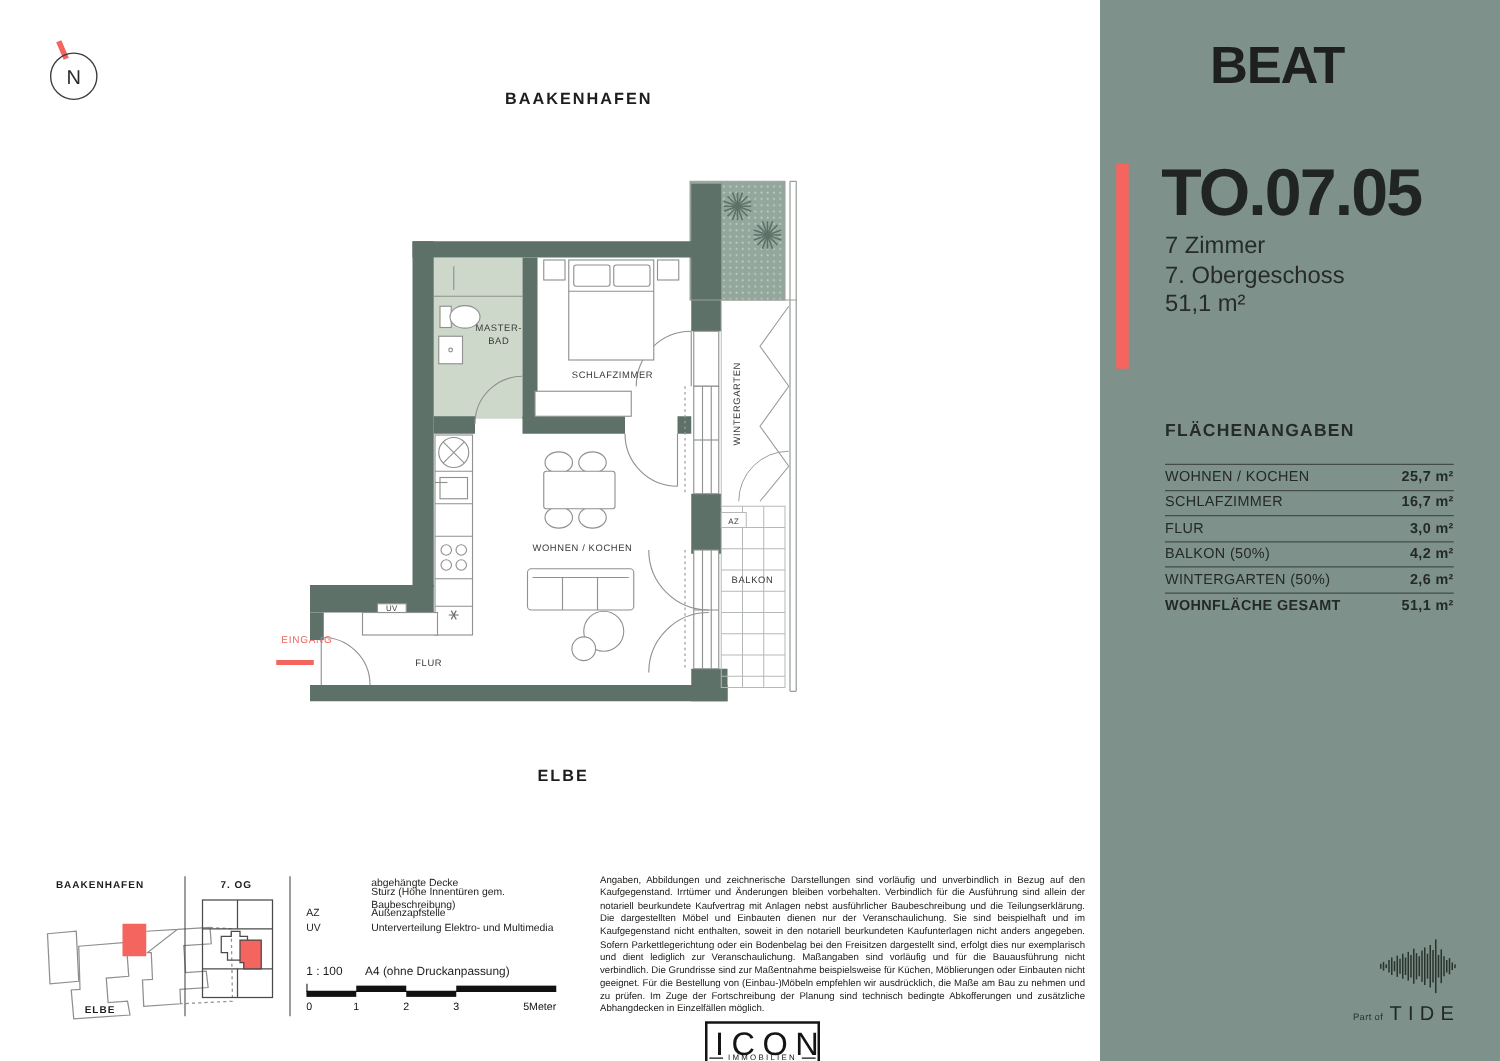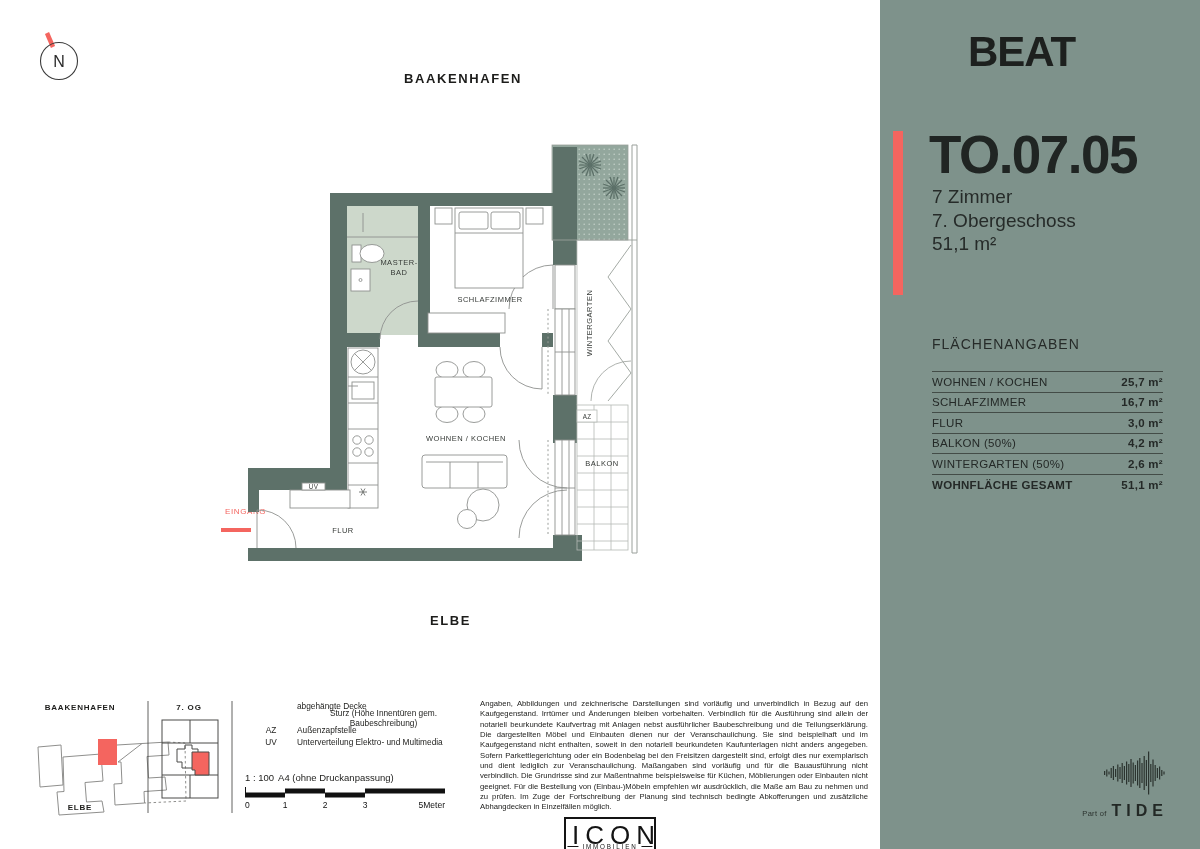--- a/index.html
+++ b/index.html
@@ -6,44 +6,44 @@
   body{width:1200px;height:849px;overflow:hidden;background:#fff;font-family:"Liberation Sans",sans-serif;}
   .page{position:relative;width:1200px;height:849px;background:#ffffff;overflow:hidden;}
   .abs{position:absolute;}
 
   
   .sidebar{position:absolute;right:0;top:0;width:320px;height:849px;background:#7E928B;color:#232826;}
   .brand{position:absolute;left:52px;top:28px;font-size:42px;font-weight:800;letter-spacing:-1px;color:#1d201e;margin-left:36px;}
   .accent-bar{position:absolute;left:13px;top:131px;width:10px;height:164px;background:#F4655F;}
   .unit-id{position:absolute;left:49px;top:124px;font-size:53px;font-weight:800;letter-spacing:-1.5px;color:#202523;}
   .unit-details{position:absolute;left:52px;top:185px;font-size:19px;line-height:23.5px;color:#262b29;}
-  .areas-title{position:absolute;left:52px;top:336px;font-size:14px;font-weight:400;letter-spacing:1px;color:#262b29;}
+  .areas-title{position:absolute;left:52px;top:336px;font-size:14px;font-weight:700;letter-spacing:1px;color:#262b29;}
   .areas-table{position:absolute;left:52px;top:371px;width:231px;border-top:1px solid #434c47;}
   .area-row{display:flex;justify-content:space-between;align-items:center;height:19.5px;border-bottom:1px solid #434c47;font-size:11.5px;font-weight:500;letter-spacing:0.3px;color:#242927;}
   .area-row .val{font-weight:600;}
   .area-row.total{border-bottom:none;font-weight:700;height:21px;}
   .area-row.total .val{font-weight:700;}
   .tide{position:absolute;right:32px;top:750px;width:110px;text-align:right;color:#272e2a;}
   .tide-line{white-space:nowrap;margin-top:2px;}
   .tide-prefix{font-size:7.5px;letter-spacing:0.3px;margin-right:5px;color:#2b322e;}
-  .tide-name{font-size:16px;font-weight:700;letter-spacing:5px;color:#222825;}
+  .tide-name{font-size:16px;font-weight:400;letter-spacing:5px;color:#222825;}
 
   
   .ctx-label{font-size:13px;font-weight:700;letter-spacing:1.6px;color:#1d1d1b;}
   .eingang-label{position:absolute;left:177px;top:507px;font-size:8px;font-weight:400;letter-spacing:0.6px;color:#F4655F;padding-left:48px;}
   .eingang-dash{position:absolute;left:221px;top:528px;width:30px;height:3.5px;background:#F4655F;}
 
   
-  .legend{position:absolute;left:245px;top:700px;width:225px;font-size:8.3px;color:#1d1d1b;text-align:center;}
+  .legend{position:absolute;left:245px;top:700px;width:225px;font-size:8.3px;color:#1d1d1b;}
   .legend-row{display:flex;align-items:center;height:12px;}
   .legend-key{width:52px;flex:0 0 52px;}
   .swatch-dashed{width:46px;height:0;border-top:2px dashed #c6c6c4;}
   .swatch-dotted{width:46px;height:2px;background:repeating-linear-gradient(90deg,#1d1d1b 0 3px,transparent 3px 5.6px);}
   .scale-note{position:absolute;left:245px;top:772px;font-size:9.5px;color:#1d1d1b;}
-  .scale-note b{font-weight:400;margin-right:4px;text-align:center;}
+  .scale-note b{font-weight:400;margin-right:18px;text-align:center;}
   .disclaimer{position:absolute;left:480px;top:699px;width:388px;font-size:7.7px;line-height:10.35px;text-align:justify;color:#1b1b19;}
 
   .icon-logo{position:absolute;left:564px;top:817px;width:92px;height:46px;border:2px solid #141414;box-sizing:border-box;text-align:center;}
   .icon-name{font-size:26px;letter-spacing:6px;font-weight:400;color:#141414;margin-top:1px;text-indent:6px;}
   .icon-sub{position:absolute;left:50%;transform:translateX(-50%);top:24px;display:flex;align-items:center;gap:4px;background:transparent;white-space:nowrap;}
   .icon-sub i{display:block;width:11px;height:1px;background:#141414;}
   .icon-sub span{font-size:6.3px;letter-spacing:1.8px;color:#141414;}
 
   svg text{font-family:"Liberation Sans",sans-serif;}
   .plan-label{fill:#363a37;font-size:7.5px;letter-spacing:0.5px;font-weight:500;}

